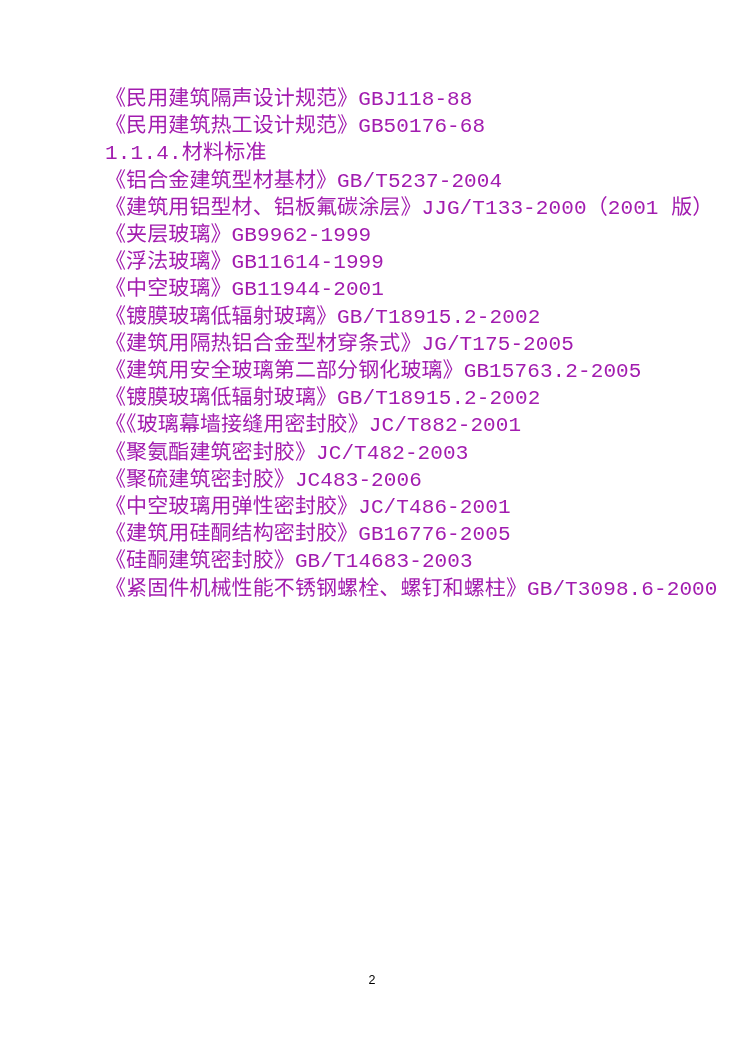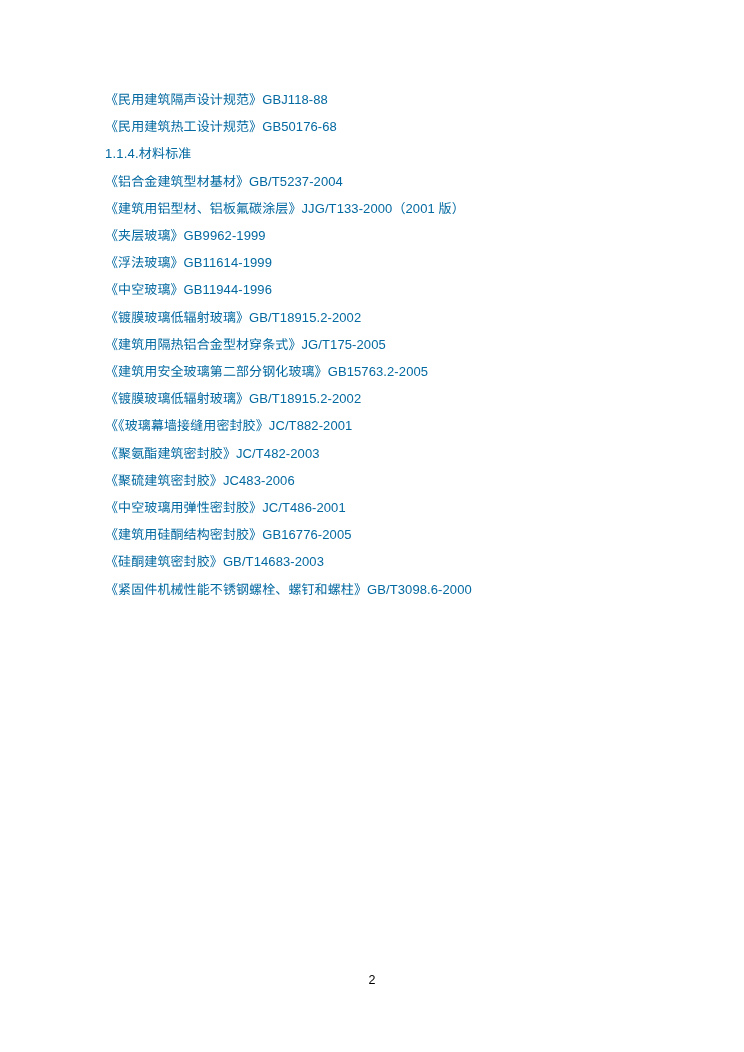--- a/index.html
+++ b/index.html
@@ -20,25 +20,26 @@
     overflow: hidden;
     box-sizing: border-box;
   }
   .content {
     position: absolute;
     left: 105px;
     top: 86px;
     right: 72px;
   }
   .line {
-    font-size: 13px;
+    font-size: 21px;
     line-height: 27.2px;
-    color: #0369a1;
+    color: #a21caf;
     white-space: pre;
     letter-spacing: 0.1px;
+    font-family: Liberation Mono, monospace;
   }
   .line.heading {
     letter-spacing: 0.2px;
   }
   .page-number {
     position: absolute;
     left: 0;
     right: 0;
     top: 972px;
     text-align: center;
@@ -52,21 +53,21 @@
 
 <div class="page">
   <div class="content">
     <div class="line">《民用建筑隔声设计规范》GBJ118-88</div>
     <div class="line">《民用建筑热工设计规范》GB50176-68</div>
     <div class="line heading">1.1.4.材料标准</div>
     <div class="line">《铝合金建筑型材基材》GB/T5237-2004</div>
     <div class="line">《建筑用铝型材、铝板氟碳涂层》JJG/T133-2000（2001 版）</div>
     <div class="line">《夹层玻璃》GB9962-1999</div>
     <div class="line">《浮法玻璃》GB11614-1999</div>
-    <div class="line">《中空玻璃》GB11944-1996</div>
+    <div class="line">《中空玻璃》GB11944-2001</div>
     <div class="line">《镀膜玻璃低辐射玻璃》GB/T18915.2-2002</div>
     <div class="line">《建筑用隔热铝合金型材穿条式》JG/T175-2005</div>
     <div class="line">《建筑用安全玻璃第二部分钢化玻璃》GB15763.2-2005</div>
     <div class="line">《镀膜玻璃低辐射玻璃》GB/T18915.2-2002</div>
     <div class="line">《《玻璃幕墙接缝用密封胶》JC/T882-2001</div>
     <div class="line">《聚氨酯建筑密封胶》JC/T482-2003</div>
     <div class="line">《聚硫建筑密封胶》JC483-2006</div>
     <div class="line">《中空玻璃用弹性密封胶》JC/T486-2001</div>
     <div class="line">《建筑用硅酮结构密封胶》GB16776-2005</div>
     <div class="line">《硅酮建筑密封胶》GB/T14683-2003</div>

